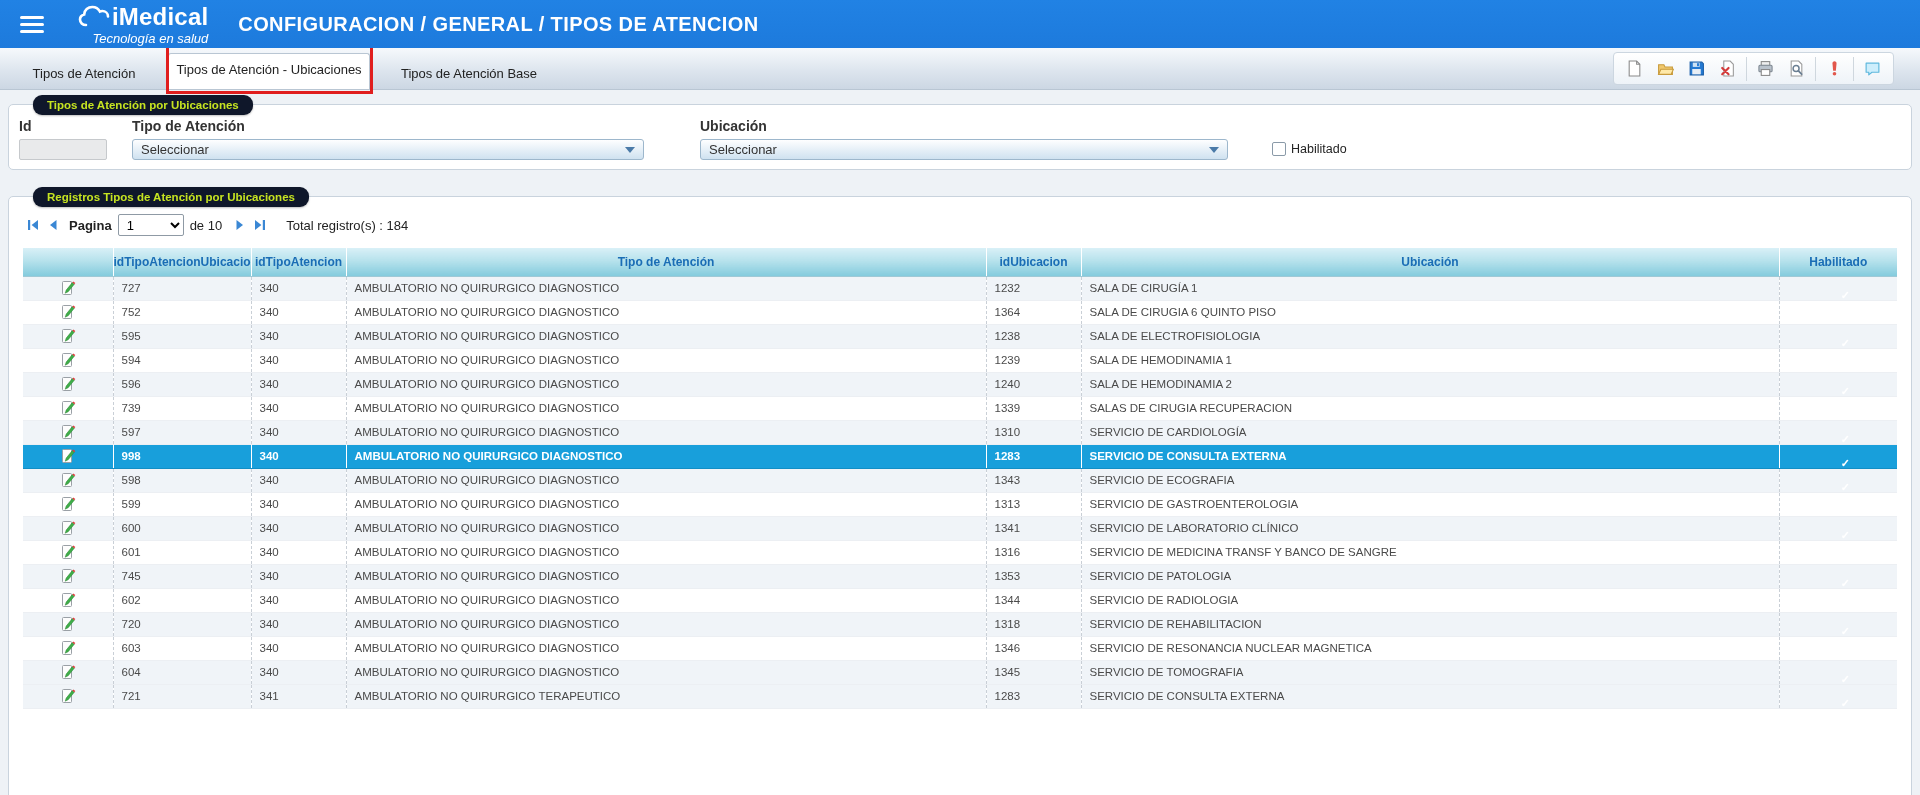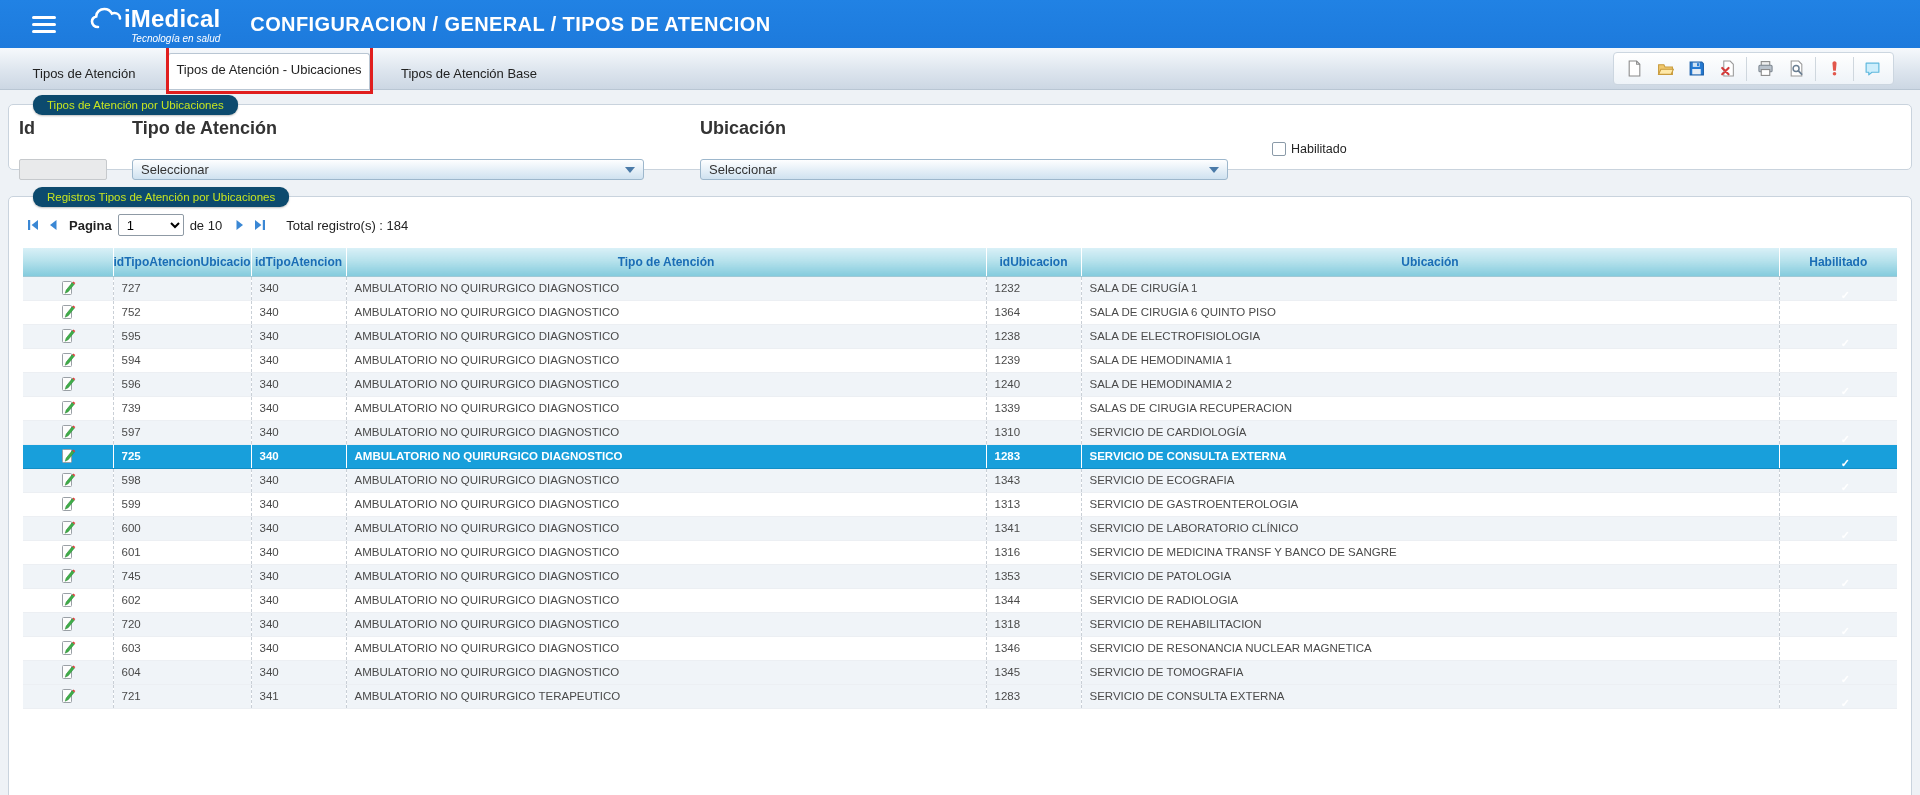--- a/index.html
+++ b/index.html
@@ -9,31 +9,31 @@
     background: #eef2f6;
     position: relative;
   }
 
   
   .app-header {
     height: 48px;
     background: linear-gradient(#2182e4, #1d7adc);
     display: flex;
     align-items: center;
-    padding-left: 32px;
+    padding-left: 20px;
     position: relative;
     z-index: 2;
   }
   .hamburger { width: 24px; cursor: pointer; margin-right: 34px; }
   .hamburger span { display: block; height: 3px; background: #fff; border-radius: 2px; margin: 4px 0; }
   .logo { position: relative; display: flex; flex-direction: column; align-items: center; margin-right: 30px; }
   .logo-row { display: flex; align-items: flex-end; }
   .logo-cloud { margin-bottom: 2px; }
   .logo-name { color: #fff; font-size: 24px; font-weight: bold; letter-spacing: 0.2px; line-height: 1; }
-  .logo-tagline { color: #fff; font-size: 10px; font-style: italic; align-self: flex-end; margin-top: 2px; }
+  .logo-tagline { color: #fff; font-size: 13px; font-style: italic; align-self: flex-end; margin-top: 2px; }
   .breadcrumb { color: #fff; font-size: 20px; font-weight: bold; letter-spacing: 0.4px; }
 
   
   .tab-strip {
     height: 42px;
     background: linear-gradient(#f6f9fc 0%, #dde5ee 55%, #ccd7e3 100%);
     border-bottom: 1px solid #b9c6d3;
     display: flex;
     align-items: flex-end;
     position: relative;
@@ -75,33 +75,33 @@
     position: relative;
     margin: 0 8px;
     background: #fff;
     border: 1px solid #c9d3dd;
     border-radius: 5px;
   }
   .filter-fieldset { margin-top: 14px; height: 66px; }
   .records-fieldset { margin-top: 26px; height: 684px; }
   .badge {
     position: absolute; top: -10px; left: 24px;
-    background: #0c4a6e;
+    background: #0f172a;
     color: #c6e421;
-    font-size: 11.5px; font-weight: normal;
+    font-size: 11.5px; font-weight: bold;
     padding: 4px 14px;
     border-radius: 9px;
     white-space: nowrap;
     box-shadow: 0 1px 2px rgba(0,0,0,0.25);
   }
 
   
   .filter-row { display: flex; padding: 13px 10px 0 10px; }
   .f-group { display: flex; flex-direction: column; }
-  .f-label { font-size: 18px; font-weight: bold; color: #333; margin-bottom: 20px; }
+  .f-label { font-size: 14px; font-weight: bold; color: #333; margin-bottom: 5px; }
   .g-id { width: 95px; }
   .id-input {
     width: 88px; height: 21px;
     background: #e9eaeb;
     border: 1px solid #c6c9cc; border-radius: 2px;
     font-family: "Liberation Sans", sans-serif; font-size: 12px; color: #555; padding: 0 5px;
   }
   .g-tipo { margin-left: 18px; width: 512px; }
   .g-ubic { margin-left: 56px; width: 528px; }
   .selectbox {
@@ -466,21 +466,21 @@
     </td>
   </tr>
           <tr class="selected">
     <td>
       <svg class="edit-icon" viewBox="0 0 16 16">
         <rect x="2.5" y="1.5" width="9" height="13" rx="1" fill="#fdfdfd" stroke="#9aa0a6"></rect>
         <path d="M5.2 13.2l1-3.1 6.1-7.5 2 1.6-6.1 7.5z" fill="#3fae49" stroke="#2e8536" stroke-width="0.5"></path>
         <path d="M12.3 2.6l2 1.6 1-1.2-2-1.6z" fill="#e03c3c"></path>
       </svg>
     </td>
-    <td>725</td>
+    <td>998</td>
     <td>340</td>
     <td>AMBULATORIO NO QUIRURGICO DIAGNOSTICO</td>
     <td>1283</td>
     <td>SERVICIO DE CONSULTA EXTERNA</td>
     <td class="td-check">
       <span class="cell-check checked"></span>
     </td>
   </tr>
           <tr class="alt">
     <td>

